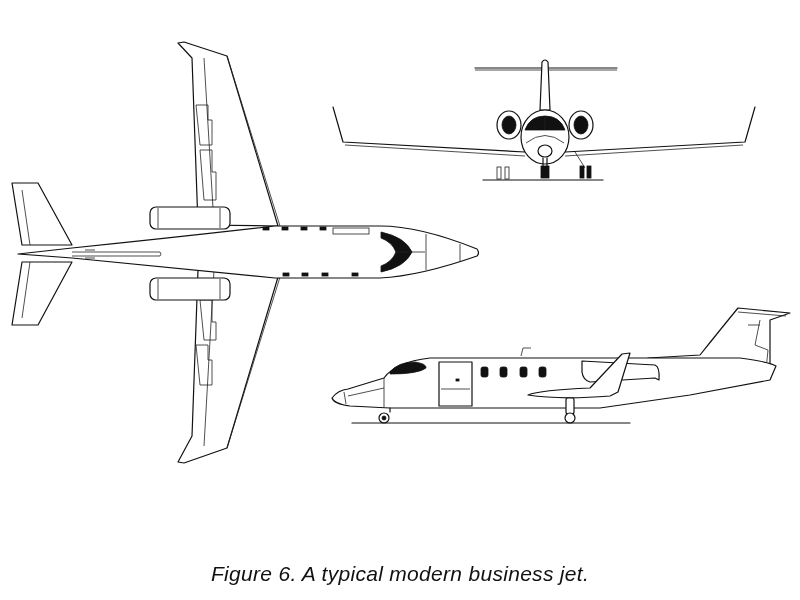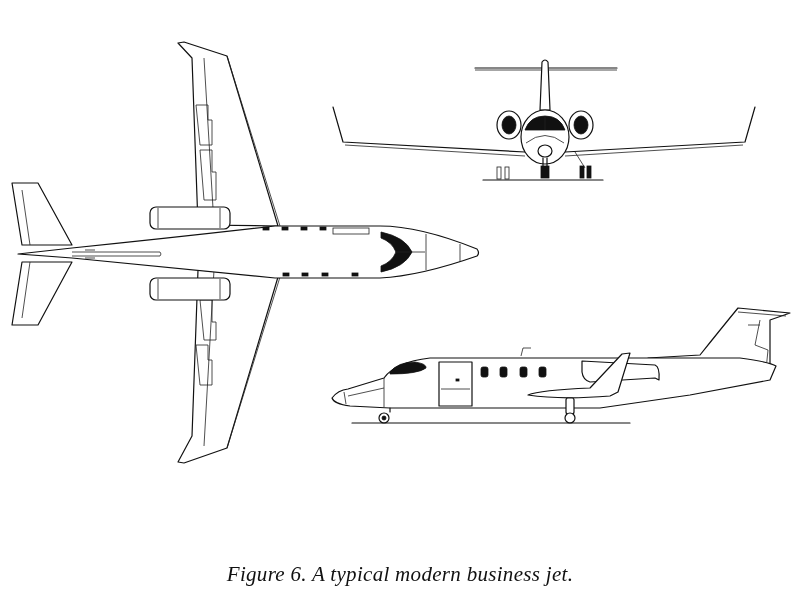--- a/index.html
+++ b/index.html
@@ -1,20 +1,20 @@
 <!DOCTYPE html>
 <html><head>
 <meta charset="utf-8">
 <style>
   html, body { margin: 0; padding: 0; background: #ffffff; }
   body { width: 800px; height: 600px; position: relative; overflow: hidden; }
   .drawing { position: absolute; left: 0; top: 0; width: 800px; height: 540px; }
   .caption {
     position: absolute; left: 0; top: 562px; width: 800px; text-align: center;
-    font-family: Liberation Serif, serif; font-style: italic;
+    font-family: Liberation Sans, sans-serif; font-style: italic;
     font-size: 21px; color: #111111; letter-spacing: 0.3px;
   }
   svg .ln { fill: none; stroke: #111; stroke-width: 1.2; stroke-linejoin: round; stroke-linecap: round; }
   svg .thin { fill: none; stroke: #222; stroke-width: 0.8; }
   svg .wf { fill: #ffffff; stroke: #111; stroke-width: 1.2; stroke-linejoin: round; }
   svg .blk { fill: #111; stroke: #111; stroke-width: 0.8; }
 </style>
 </head>
 <body>
 

